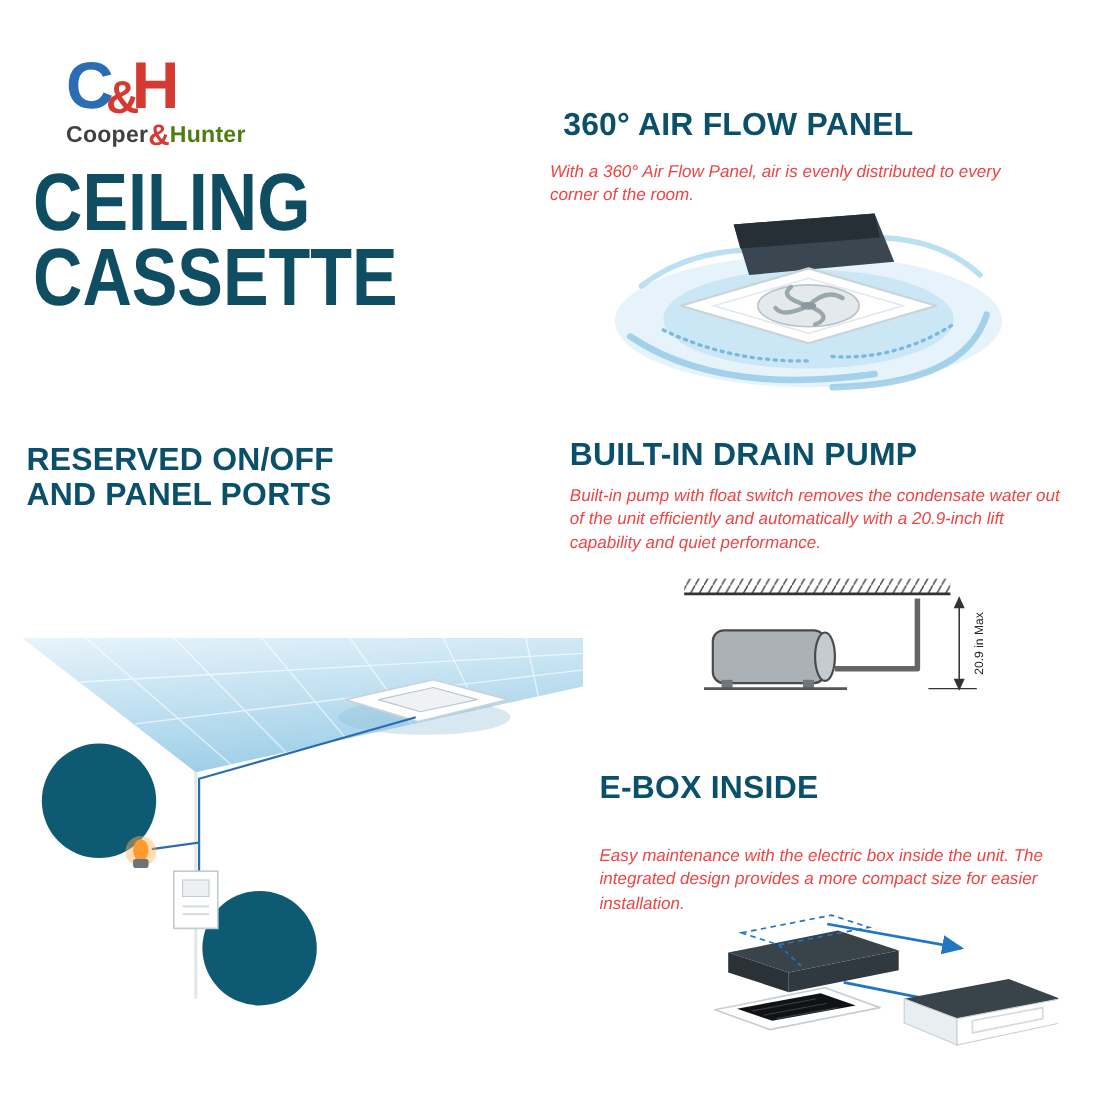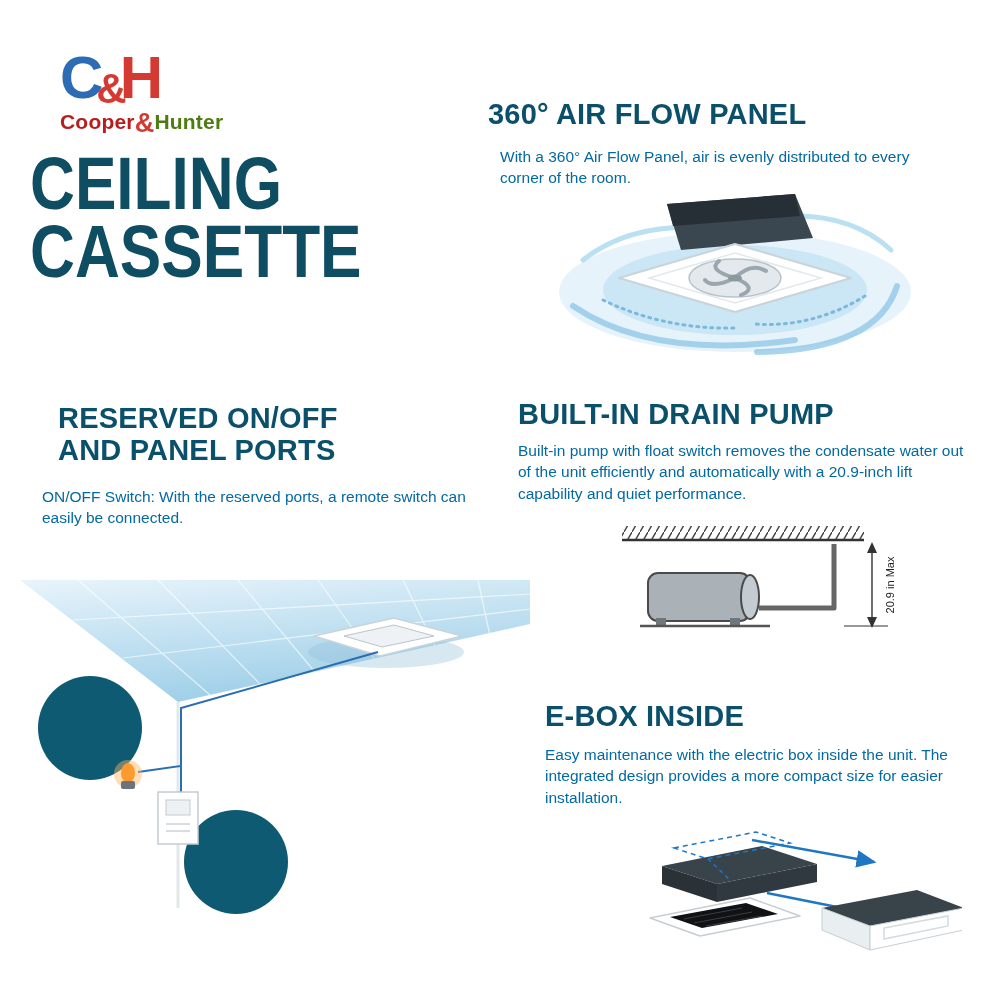--- a/index.html
+++ b/index.html
@@ -7,41 +7,41 @@
     position:relative;width:1000px;height:1000px;background:#ffffff;
     font-family:"Liberation Sans",sans-serif;overflow:hidden;color:#1c1c1c;
   }
   
   .logo{position:absolute;left:60px;top:48px;width:220px;}
   .logo-mark{display:flex;align-items:flex-end;line-height:1;}
   .lm-c{color:#2b6cb5;font-size:60px;font-weight:900;}
   .lm-amp{color:#d43a31;font-size:42px;font-weight:900;margin:0 -7px;position:relative;top:2px;z-index:2;}
   .lm-h{color:#d43a31;font-size:60px;font-weight:900;}
   .logo-word{margin-top:2px;font-weight:700;font-size:21px;letter-spacing:.2px;line-height:1;}
-  .lw-cooper{color:#b91c1c;}
+  .lw-cooper{color:#404040;}
   .lw-amp{color:#d43a31;font-size:27px;font-weight:900;vertical-align:-3px;}
   .lw-hunter{color:#4d7c0f;}
   
   .main-title{
     position:absolute;left:30px;top:150px;margin:0;
     font-size:74px;font-weight:900;line-height:.92;color:#0f4d63;
     transform:scaleX(.84);transform-origin:left top;letter-spacing:0;
   }
   
   .sec-h{position:absolute;margin:0;font-weight:800;font-size:29px;color:#0b506b;line-height:1.12;letter-spacing:.2px;}
-  .sec-p{position:absolute;margin:0;font-size:15.5px;line-height:1.38;color:#0369a1;}
-  .h-airflow{left:488px;top:98px;}
+  .sec-p{position:absolute;margin:0;font-size:15.5px;line-height:1.38;color:#ef4444;font-style:italic;}
+  .h-airflow{left:512px;top:98px;}
   .p-airflow{left:500px;top:146px;width:455px;}
-  .h-ports{left:58px;top:402px;}
+  .h-ports{left:24px;top:402px;}
   .p-ports{left:42px;top:486px;width:440px;}
   .p-ports p{margin:0;}
   .h-drain{left:518px;top:398px;}
   .p-drain{left:518px;top:440px;width:460px;}
   .h-ebox{left:545px;top:700px;}
-  .p-ebox{left:545px;top:744px;width:420px;}
+  .p-ebox{left:545px;top:768px;width:420px;}
   
   .ill{position:absolute;}
   .ill-airflow{left:545px;top:178px;width:380px;height:200px;}
   .ill-drain{left:608px;top:518px;width:305px;height:140px;}
   .ill-room{left:18px;top:578px;width:515px;height:400px;}
   .ill-ebox{left:622px;top:818px;width:340px;height:165px;}
 </style>
 </head>
 <body>
 
@@ -90,21 +90,20 @@
       <path d="M190,100 Q162,92 174,83 M190,100 Q206,84 221,93 M190,100 Q214,110 196,117 M190,100 Q167,111 160,102" stroke="#9aa7ad" stroke-width="4" fill="none" stroke-linecap="round"></path>
       <ellipse cx="190" cy="100" rx="7" ry="3.5" fill="#8b989f"></ellipse>
     </g>
   </svg>
 
   <h2 class="sec-h h-ports">
     <span>RESERVED ON/OFF</span><br>
     <span>AND PANEL PORTS</span>
   </h2>
   <div class="sec-p p-ports">
-    <p>ON/OFF Switch: With the reserved ports, a remote switch can easily be connected.</p>
   </div>
 
   <h2 class="sec-h h-drain">BUILT-IN DRAIN PUMP</h2>
   <p class="sec-p p-drain">Built-in pump with float switch removes the condensate water out of the unit efficiently and automatically with a 20.9-inch lift capability and quiet performance.</p>
 
   <svg class="ill ill-drain" viewBox="0 0 305 140">
     <defs>
       <pattern id="hatchP" width="8" height="14" patternUnits="userSpaceOnUse">
         <line x1="8" y1="0" x2="0" y2="14" stroke="#444" stroke-width="1.4"></line>
       </pattern>

